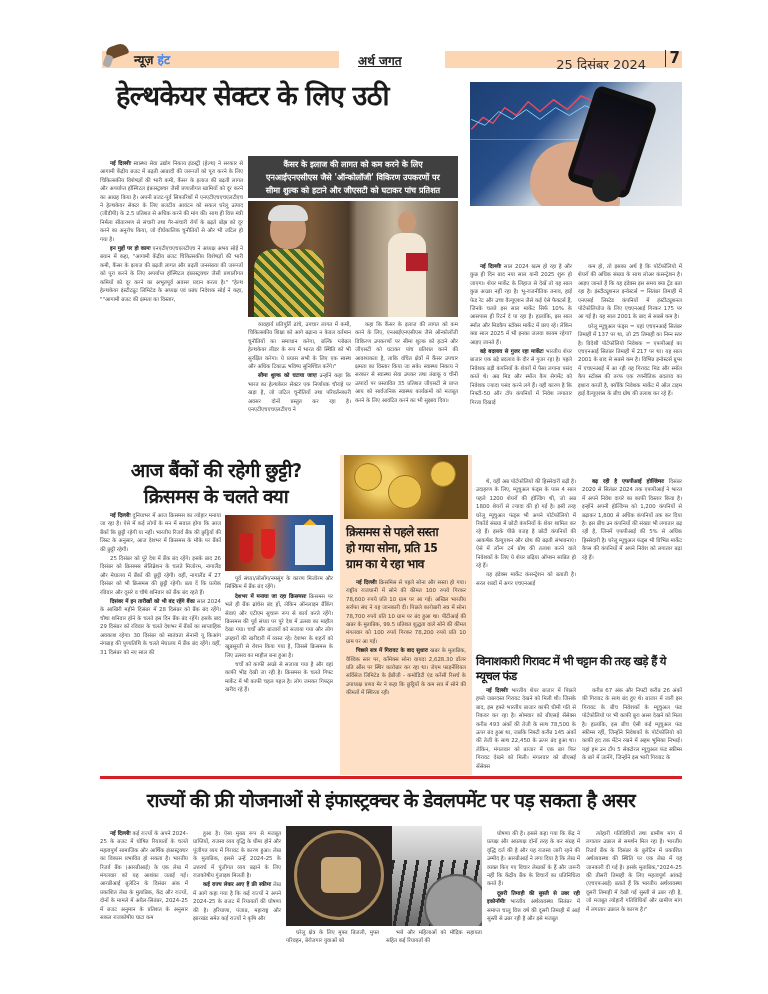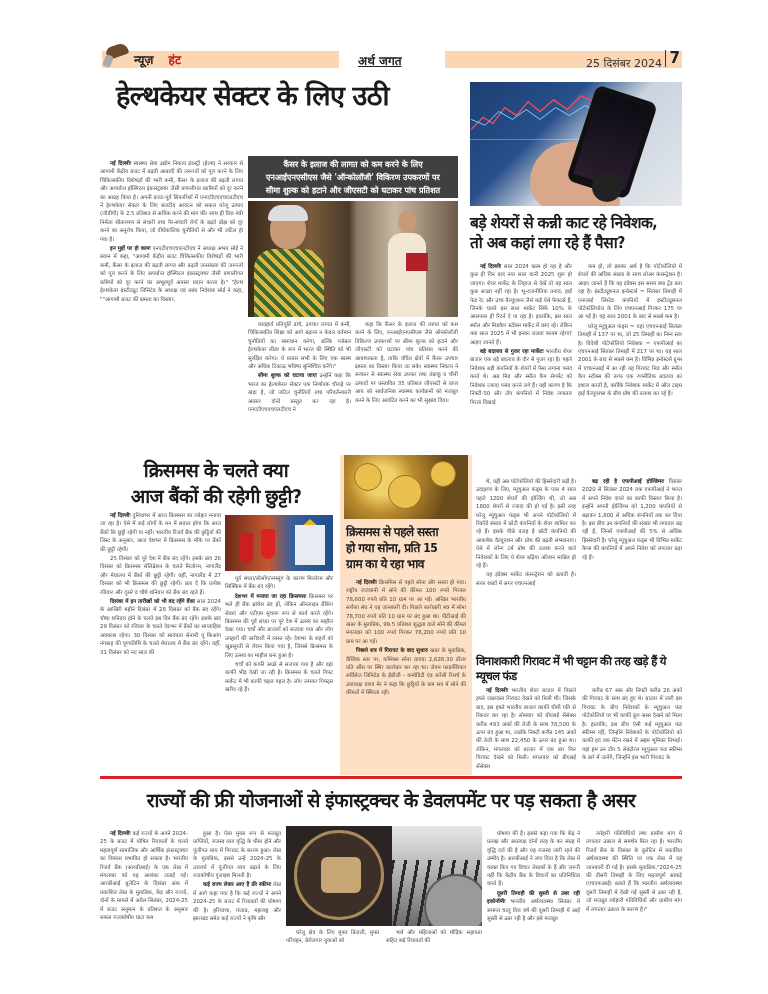--- a/index.html
+++ b/index.html
@@ -10,23 +10,23 @@
 
   
   .masthead { position: absolute; left: 0; top: 51px; width: 582px; height: 17px; }
   .mh-band-left { position: absolute; left: 2px; top: 0; width: 237px; height: 17px; background: #fcd5b3; }
   .mh-band-right { position: absolute; left: 345px; top: 0; width: 237px; height: 17px; background: #fcd5b3; }
   .logo { position: absolute; left: 2px; top: -8px; display: flex; align-items: center; gap: 2px; }
   .logo-bird { width: 30px; height: 26px; position: relative; }
   .logo-bird .b1 { position: absolute; left: 4px; top: 2px; width: 22px; height: 12px; background: #6b4a2b; border-radius: 10px 14px 4px 10px; transform: rotate(-20deg); }
   .logo-bird .b2 { position: absolute; left: 2px; top: 12px; width: 8px; height: 12px; background: #aaa; border-radius: 3px; transform: rotate(20deg); }
   .logo-text { font-family: "DejaVu Sans", sans-serif; font-weight: bold; font-size: 12px; color: #222; margin-top: 6px; }
-  .logo-text .red { color: #b91c1c; margin-left: 11px; }
+  .logo-text .red { color: #3b82f6; }
   .section-title { position: absolute; left: 258px; top: 1px; font-weight: bold; font-size: 12px; color: #222; text-decoration: underline; }
-  .date { position: absolute; right: 20px; top: 4px; font-size: 11px; color: #333; }
+  .date { position: absolute; right: 36px; top: 4px; font-size: 13px; color: #333; }
   .page-num { position: absolute; right: 2px; top: -1px; font-weight: bold; font-size: 15px; border-left: 1.5px solid #333; padding-left: 4px; line-height: 17px; }
 
   
   .h-big { font-family: "DejaVu Sans Condensed", "DejaVu Sans", sans-serif; font-weight: bold; color: #1a1a1a; letter-spacing: -0.5px; }
 
   .art1-h { position: absolute; left: 0; top: 78px; width: 360px; font-size: 27px; line-height: 36px; margin-left: 16px; }
   .blue-box { position: absolute; left: 148px; top: 156px; width: 210px; height: 42px; background: #404040; color: #fff; font-size: 8px; font-weight: bold; line-height: 13px; padding: 2px 17px; text-align: center; }
   .photo-fm { position: absolute; left: 148px; top: 201px; width: 210px; height: 116px; background: linear-gradient(90deg, #3b2b1e 0%, #7a5a3a 30%, #4a3a2a 48%, #8a7a66 52%, #c9b8a0 70%, #6b5a48 100%); }
   .photo-fm .face1 { position: absolute; left: 22px; top: 8px; width: 36px; height: 40px; background: #c99a78; border-radius: 50% 50% 45% 45%; }
   .photo-fm .hair1 { position: absolute; left: 20px; top: 4px; width: 40px; height: 16px; background: #ddd; border-radius: 20px 20px 4px 4px; }
@@ -147,43 +147,39 @@
     <svg class="chart" viewBox="0 0 130 50">
         <polyline points="0,40 12,28 22,34 34,18 46,26 58,12 70,22 84,10 98,20 112,6 130,14" fill="none" stroke="#e84a5f" stroke-width="1.5"></polyline>
         <polyline points="0,30 14,36 28,22 42,30 56,20 70,30 86,18 100,26 116,16 130,22" fill="none" stroke="#7fd3ff" stroke-width="1"></polyline>
       </svg>
     <div class="hand"></div>
     <div class="phone">
         <div class="screen"></div>
       </div>
     <div class="watch"></div>
   </div>
-  <div class="art2-h h-big">
-    <div>बड़े शेयरों से कन्नी काट रहे निवेशक,</div>
-    <div>तो अब कहां लगा रहे हैं पैसा?</div>
-  </div>
   <div class="col art2-c1">
     <p><b>नई दिल्लीः</b> <span>साल 2024 खत्म हो रहा है और कुछ ही दिन बाद नया साल यानी 2025 शुरू हो जाएगा। शेयर मार्केट के लिहाज से देखें तो यह साल कुछ अच्छा नहीं रहा है। भू-राजनीतिक तनाव, हाई फेड रेट और उच्च वैल्यूएशन जैसे कई ऐसे फैक्टर्स हैं, जिनके चलते इस साल मार्केट सिर्फ 10% के आसपास ही रिटर्न दे पा रहा है। हालांकि, इस साल स्मॉल और मिडकैप स्टॉक्स मार्केट में छाए रहे। लेकिन क्या साल 2025 में भी इनका जलवा कायम रहेगा? आइए जानते हैं।</span></p>
     <p><b>बड़े बदलाव से गुजर रहा मार्केटः</b> <span>भारतीय शेयर बाजार एक बड़े बदलाव के दौर से गुजर रहा है। पहले निवेशक बड़ी कंपनियों के शेयरों में पैसा लगाना पसंद करते थे। अब मिड और स्मॉल कैप सेगमेंट को निवेशक ज्यादा पसंद करने लगे हैं। यही कारण है कि निफ्टी-50 और टॉप कंपनियों में निवेश लगातार गिरता दिखाई</span></p>
   </div>
   <div class="col art2-c2">
     <p><span>कम हो, तो इसका अर्थ है कि पोर्टफोलियो में शेयरों की अधिक संख्या के साथ लोअर कंसन्ट्रेशन है। आइए जानते हैं कि यह इंडेक्स इस समय क्या ट्रेंड बता रहा है। इंस्टीट्यूशनल इन्वेस्टर्स = सितंबर तिमाही में एनएसई लिस्टेड कंपनियों में इंस्टीट्यूशनल पोर्टफोलियोज के लिए एचएनआई गिरकर 175 पर आ गई है। यह साल 2001 के बाद से सबसे कम है।</span></p>
     <p><span>घरेलू म्यूचुअल फंड्स = यहां एचएनआई सितंबर तिमाही में 137 पर था, जो 25 तिमाही का निम्न स्तर है। विदेशी पोर्टफोलियो निवेशक = एफपीआई का एचएनआई सितंबर तिमाही में 217 पर था। यह साल 2001 के बाद से सबसे कम है। विभिन्न इन्वेस्टर्स ग्रुप्स में एचएनआई में आ रही यह गिरावट मिड और स्मॉल कैप स्टॉक्स की तरफ एक रणनीतिक बदलाव का इशारा करती है, क्योंकि निवेशक मार्केट में ऑल टाइम हाई वैल्यूएशंस के बीच ग्रोथ की तलाश कर रहे हैं।</span></p>
   </div>
   <div class="col art2-c3">
     <p><span>थे, वहीं अब पोर्टफोलियो की हिस्सेदारी बढ़ी है। उदाहरण के लिए, म्यूचुअल फंड्स के पास 4 साल पहले 1200 शेयरों की होल्डिंग थी, जो अब 1800 शेयरों से ज्यादा की हो गई है। इसी तरह घरेलू म्यूचुअल फंड्स भी अपने पोर्टफोलियो में रिकॉर्ड संख्या में छोटी कंपनियों के शेयर शामिल कर रहे हैं। इसके पीछे वजह है छोटी कंपनियों की आकर्षक वैल्यूएशन और ग्रोथ की बढ़ती संभावनाएं। ऐसे में लॉन्ग टर्म ग्रोथ की तलाश करने वाले निवेशकों के लिए ये शेयर बढ़िया ऑप्शन साबित हो रहे हैं।</span></p>
     <p><span>यह इंडेक्स मार्केट कंसन्ट्रेशन को बताती है। सरल शब्दों में अगर एचएनआई</span></p>
   </div>
   <div class="col art2-c4">
     <p><b>बढ़ रही है एफपीआई होल्डिंग्सः</b> <span>दिसंबर 2020 से सितंबर 2024 तक एफपीआई ने भारत में अपने निवेश दायरे का काफी विस्तार किया है। इन्होंने अपनी होल्डिंग्स को 1,200 कंपनियों से बढ़ाकर 1,800 से अधिक कंपनियों तक कर दिया है। इस बीच उन कंपनियों की संख्या भी लगातार बढ़ रही है, जिनमें एफपीआई की 5% से अधिक हिस्सेदारी है। घरेलू म्यूचुअल फंड्स भी विभिन्न मार्केट कैप्स की कंपनियों में अपने निवेश को लगातार बढ़ा रहे हैं।</span></p>
   </div>
 
   <div class="art3-h h-big">
+    <div>आज बैंकों की रहेगी छुट्टी?</div>
     <div>क्रिसमस के चलते क्या</div>
-    <div>आज बैंकों की रहेगी छुट्टी?</div>
   </div>
   <div class="col art3-c1">
     <p><b>नई दिल्लीः</b> <span>दुनियाभर में आज क्रिसमस का त्योहार मनाया जा रहा है। ऐसे में कई लोगों के मन में सवाल होगा कि आज बैंकों कि छुट्टी रहेगी या नहीं। भारतीय रिजर्व बैंक की छुट्टियों की लिस्ट के अनुसार, आज देशभर में क्रिसमस के मौके पर बैंकों की छुट्टी रहेगी।</span></p>
     <p><span>25 दिसंबर को पूरे देश में बैंक बंद रहेंगे। इसके बाद 26 दिसंबर को क्रिसमस सेलिब्रेशन के चलते मिजोरम, नागालैंड और मेघालय में बैंकों की छुट्टी रहेगी। वहीं, नागालैंड में 27 दिसंबर को भी क्रिसमस की छुट्टी रहेगी। बता दें कि प्रत्येक रविवार और दूसरे व चौथे शनिवार को बैंक बंद रहते हैं।</span></p>
     <p><b>दिसंबर में इन तारीखों को भी बंद रहेंगे बैंकः</b> <span>साल 2024 के आखिरी महीने दिसंबर में 28 दिसंबर को बैंक बंद रहेंगे। चौथा शनिवार होने के चलते इस दिन बैंक बंद रहेंगे। इसके बाद 29 दिसंबर को रविवार के चलते देशभर में बैंकों का साप्ताहिक अवकाश रहेगा। 30 दिसंबर को स्वतंत्रता सेनानी यू किआंग नंगबाह की पुण्यतिथि के चलते मेघालय में बैंक बंद रहेंगे। वहीं, 31 दिसंबर को नए साल की</span></p>
   </div>
   <div class="photo-xmas">
     <div class="sock"></div>
       <div class="sock2"></div>
       <div class="roof"></div>

